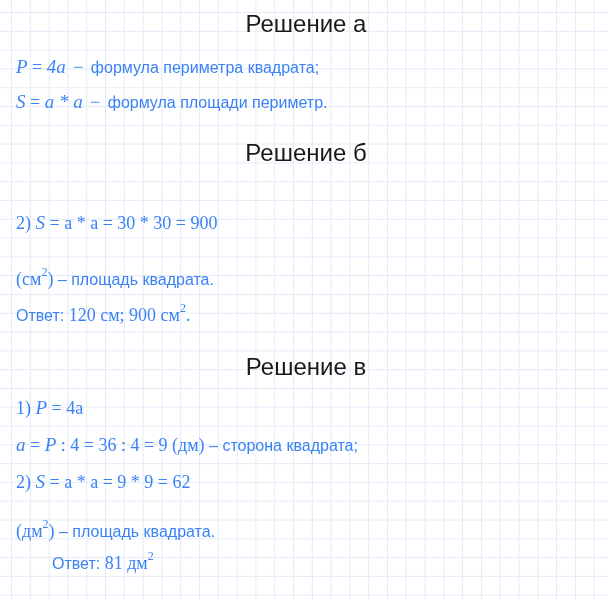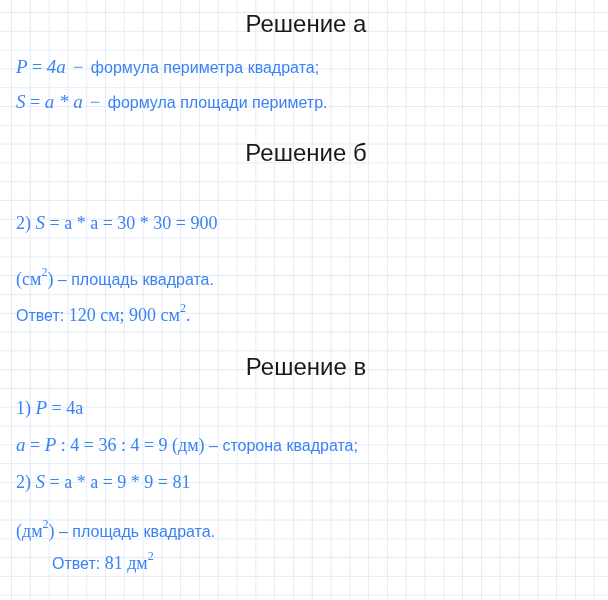--- a/index.html
+++ b/index.html
@@ -67,21 +67,21 @@
 
   <div class="line" style="top:397px;">
     <span class="m">1) </span><span class="mi">P</span><span class="m"> = 4a</span>
   </div>
 
   <div class="line" style="top:434px;text-align:center;">
     <span class="mi">a</span><span class="m"> = </span><span class="mi">P</span><span class="m"> : 4 = 36 : 4 = 9 (дм)</span><span> – </span><span>сторона квадрата;</span>
   </div>
 
   <div class="line" style="top:471px;">
-    <span class="m">2) </span><span class="mi">S</span><span class="m"> = a * a = 9 * 9 = 81</span>
+    <span class="m">2) </span><span class="mi">S</span><span class="m"> = a * a = 9 * 9 = 62</span>
   </div>
 
   <div class="line" style="top:520px;">
     <span class="m">(дм</span><span class="sup">2</span><span class="m">)</span><span> – </span><span>площадь квадрата.</span>
   </div>
 
   <div class="line" style="top:552px;margin-left:36px;">
     <span>Ответ: </span><span class="m">81 дм</span><span class="sup">2</span>
   </div>
 

